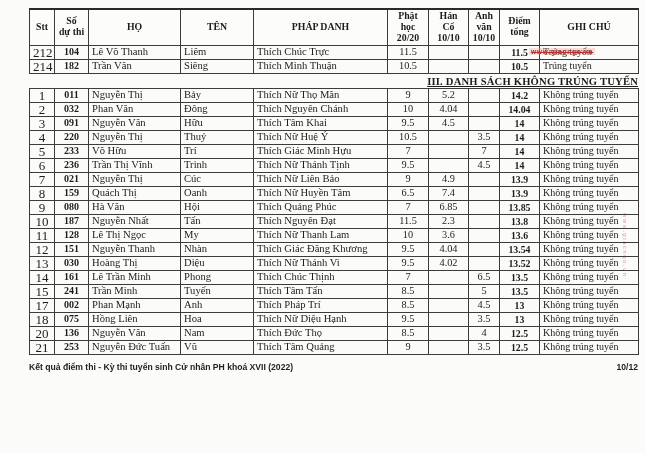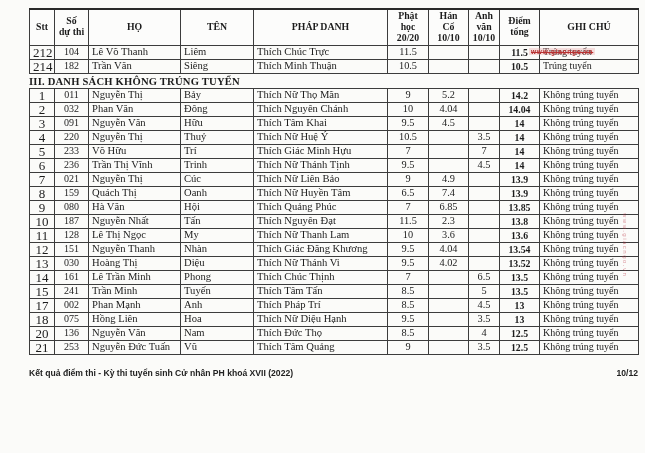--- a/index.html
+++ b/index.html
@@ -44,41 +44,42 @@
   }
   tbody td{
     height:14px;
     padding:0 3px;
     line-height:1;
     vertical-align:middle;
     white-space:nowrap;
     overflow:hidden;
   }
   td.c-stt{text-align:center;font-size:13px;}
-  td.c-num{text-align:center;font-weight:normal;font-size:10px;margin-left:20px;}
+  td.c-num{text-align:center;font-weight:bold;font-size:10px;margin-left:20px;}
   td.c-ho, td.c-ten, td.c-pd{text-align:left;font-size:10.6px;}
   td.c-s{text-align:center;font-size:10.3px;}
   td.c-tot{text-align:center;font-weight:bold;font-size:9.8px;}
   td.c-ghi{text-align:left;font-size:10px;}
 
   .section-title{
     width:609px;
     margin-left:29px;
-    text-align:left;
+    text-align:right;
     font-weight:bold;
     font-size:10.6px;
     letter-spacing:.2px;
     padding:2px 0 1px 0;
     font-family:"Liberation Serif", serif;
+    text-decoration:underline;
   }
 
   .footer{
     width:609px;
     margin-left:29px;
-    margin-top:13px;
+    margin-top:7px;
     display:flex;
     justify-content:space-between;
     align-items:baseline;
     font-family:"Liberation Sans", sans-serif;
     font-size:8.6px;
     color:#222;
   }
   .footer .left{font-weight:600;}
   .footer .right{font-weight:700;}
 

